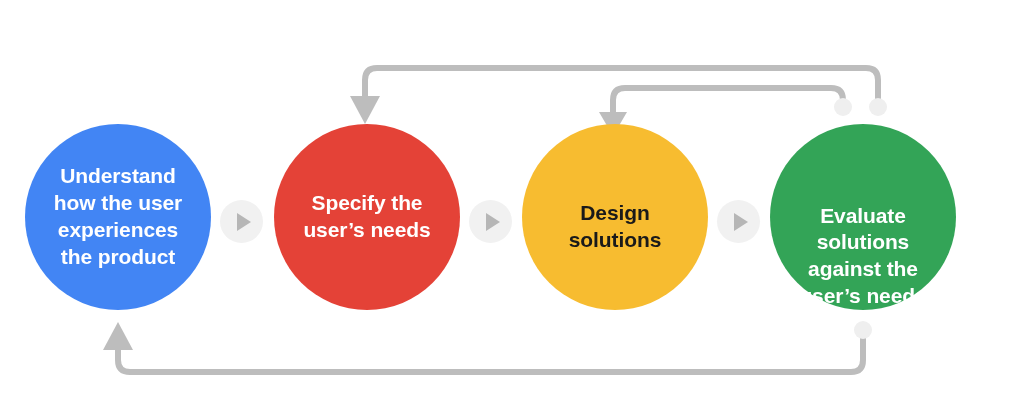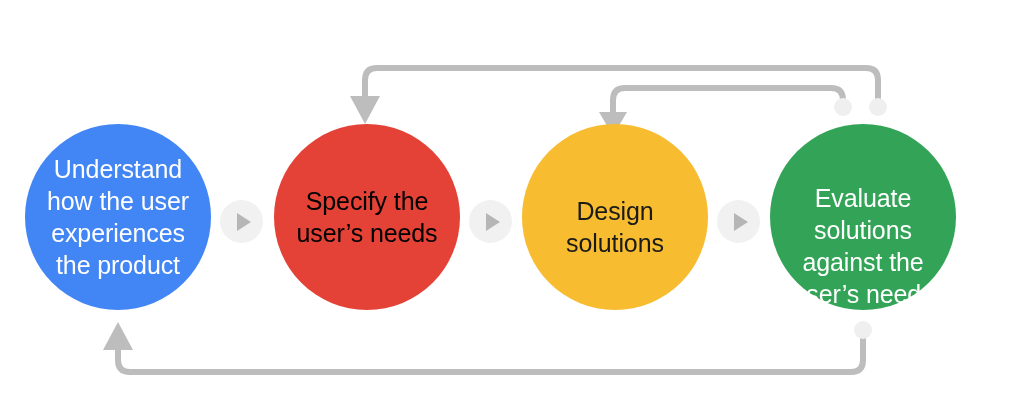--- a/index.html
+++ b/index.html
@@ -31,22 +31,22 @@
     width: 186px;
     height: 186px;
     border-radius: 50%;
     display: flex;
     align-items: center;
     justify-content: center;
     text-align: center;
     box-sizing: border-box;
   }
   .stage-label {
-    font-size: 25px;
-    font-weight: 400;
+    font-size: 21px;
+    font-weight: 700;
     line-height: 1.28;
     letter-spacing: -0.1px;
     padding: 0 14px;
     white-space: pre-line;
   }
   .stage-node[data-node="1"] { left: 25px;  top: 124px; }
   .stage-node[data-node="2"] { left: 274px; top: 124px; }
   .stage-node[data-node="3"] { left: 522px; top: 124px; }
   .stage-node[data-node="4"] { left: 770px; top: 124px; }
 
@@ -94,21 +94,21 @@
   </svg>
 
   <div class="stage-node" data-node="1" style="background: rgb(66, 133, 244);">
     <span class="stage-label" style="color: rgb(255, 255, 255);">Understand
 how the user
 experiences
 the product</span>
   </div>
 
   <div class="stage-node" data-node="2" style="background: rgb(228, 66, 55);">
-    <span class="stage-label" style="color: #000000;">Specify the
+    <span class="stage-label" style="color: #ffffff;">Specify the
 user’s needs</span>
   </div>
 
   <div class="stage-node" data-node="3" style="background: rgb(247, 188, 48);">
     <span class="stage-label" style="color: rgb(26, 26, 26); margin-top: 20px;">Design
 solutions</span>
   </div>
 
   <div class="stage-node" data-node="4" style="background: rgb(51, 164, 87); align-items: flex-end;">
     <span class="stage-label" style="color: rgb(255, 255, 255);">Evaluate

